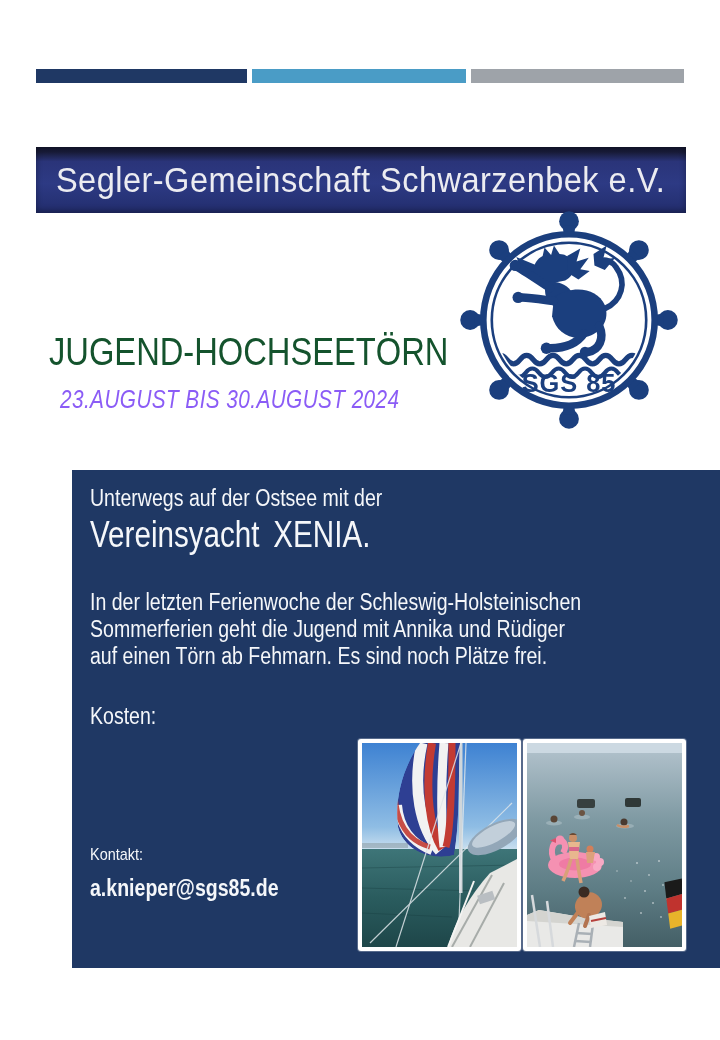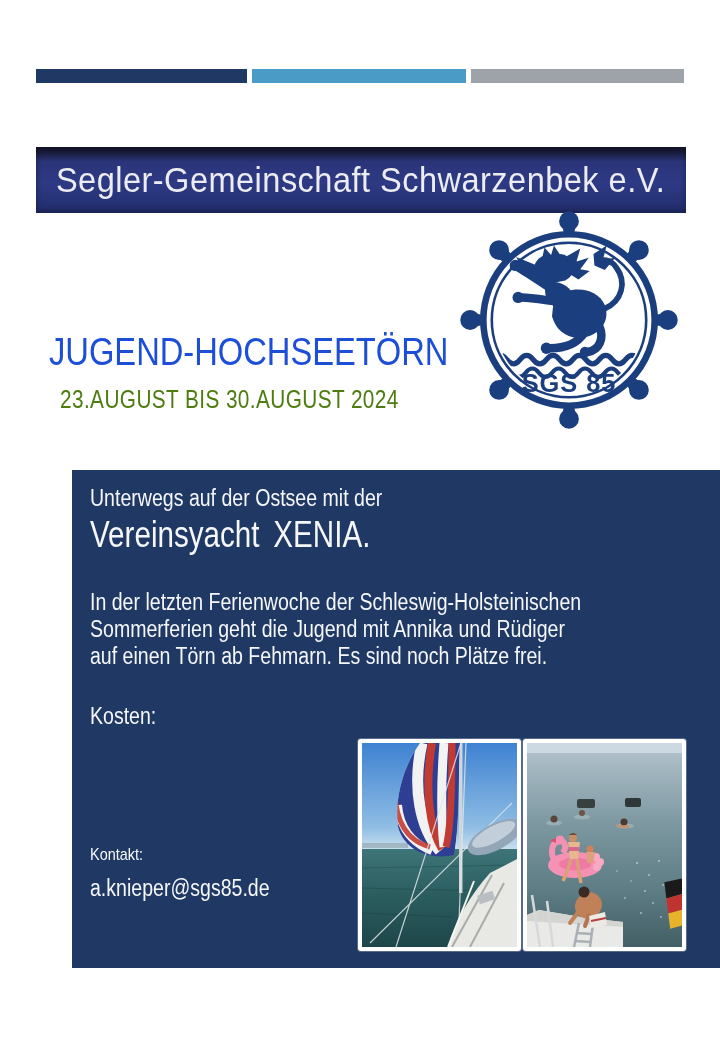--- a/index.html
+++ b/index.html
@@ -23,46 +23,46 @@
     position:absolute;left:36px;top:119px;width:650px;height:66px;
     background:linear-gradient(180deg,#12142b 0%,#181b38 8%,#2a3479 22%,#2d3a84 55%,#222d6d 100%);
     display:flex;align-items:center;justify-content:center;
     color:#ECECF1;font-size:35px;letter-spacing:.5px;
     box-shadow:inset 0 -2px 6px rgba(0,0,0,.35);
     margin-top:28px;
   }
 
   .page-title{
     position:absolute;left:49px;top:331px;
-    color:#1d4ed8;font-size:38px;font-weight:400;white-space:nowrap;text-align:center;
+    color:#14532d;font-size:38px;font-weight:400;white-space:nowrap;text-align:center;
   }
   .page-subtitle{
     position:absolute;left:60px;top:384px;
-    color:#4d7c0f;font-size:26px;font-weight:400;white-space:nowrap;letter-spacing:.5px;
+    color:#8b5cf6;font-size:26px;font-weight:400;white-space:nowrap;letter-spacing:.5px;font-style:italic;
   }
 
   .club-logo{position:absolute;left:456px;top:205px;width:226px;height:230px;}
 
   .infobox{
     position:absolute;left:36px;top:470px;width:650px;height:498px;
     background:#1F3864;color:#F5F7FA;margin-left:36px;
   }
   .infobox .abs{position:absolute;}
   .intro-line{left:18px;top:15px;font-size:23px;}
   .yacht-line{left:18px;top:44px;font-size:37px;word-spacing:7px;text-align:right;}
   .desc{left:18px;top:119px;font-size:23px;line-height:27px;}
   .desc div{height:27px;}
   .costs-heading{left:18px;top:233px;font-size:23px;}
   .costs-list{left:18px;top:259px;font-size:23px;list-style:none;margin:0;padding:0;}
   .costs-list li{height:29px;position:relative;padding-left:34px;}
   .costs-list .dot{
     position:absolute;left:8px;top:9px;width:7px;height:7px;border-radius:50%;background:#F5F7FA;
   }
   .contact-heading{left:18px;top:375px;font-size:17px;}
-  .emails{left:18px;top:404px;font-size:23px;line-height:29px;}
+  .emails{left:18px;top:404px;font-size:23px;line-height:29px;font-weight:bold;}
   .emails a{color:#F5F7FA;text-decoration:underline;text-underline-offset:3px;display:block;height:29px;}
 
   .photo{
     position:absolute;top:739px;background:#ffffff;border-radius:3px;padding:4px;
     box-shadow:0 0 0 1px rgba(255,255,255,.25);
   }
   .photo.p1{left:358px;width:155px;height:204px;}
   .photo.p2{left:523px;width:155px;height:204px;}
   .photo svg{display:block;}
 </style>

